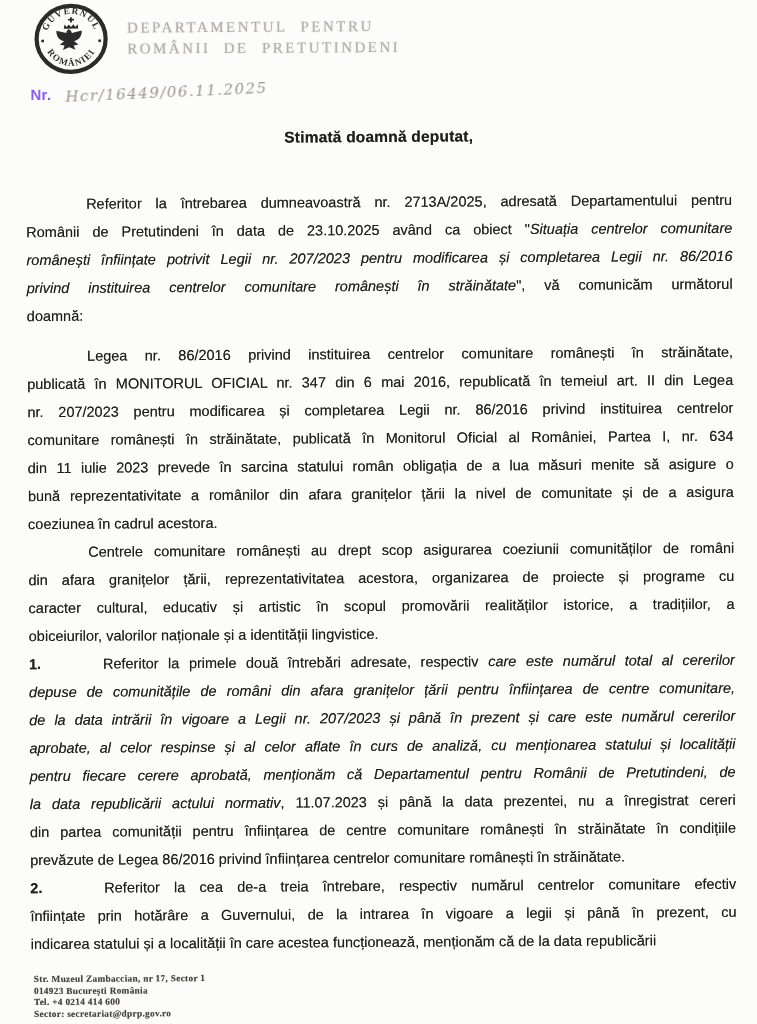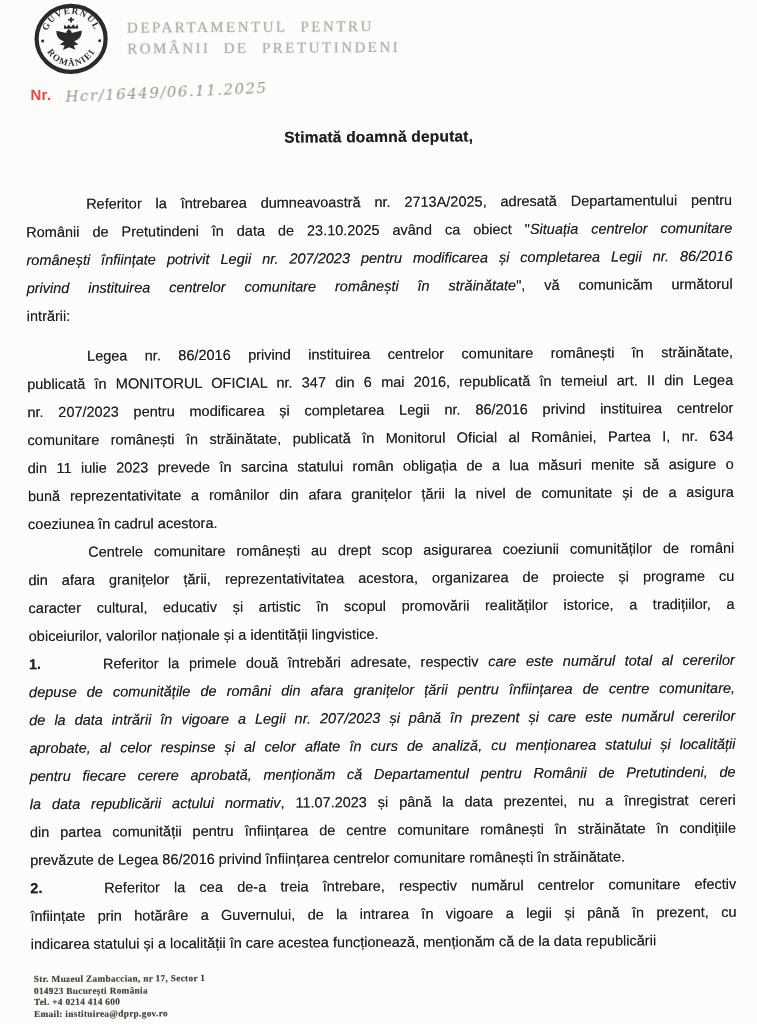--- a/index.html
+++ b/index.html
@@ -23,21 +23,21 @@
   .dept{
     margin-left:12px;margin-top:15px;
     font-family:"Liberation Serif",serif;
     font-size:15px;line-height:21px;
     letter-spacing:2.5px;word-spacing:7px;
     color:var(--faded,#b3afa9);
     text-shadow:0 0 1.5px #ccc9c4;
     white-space:nowrap;
   }
   .nr-line{position:absolute;top:84px;left:33px;font-size:15px;}
-  .nr-label{font-weight:bold;color:#ef4444;letter-spacing:.3px;}
+  .nr-label{font-weight:bold;color:#8b5cf6;letter-spacing:.3px;}
   .nr-hand{
     display:inline-block;margin-left:10px;
     font-family:"DejaVu Serif",serif;font-style:italic;
     font-size:15px;letter-spacing:1.5px;
     color:var(--hand,#9b958b);
     transform:rotate(-2.2deg) translateY(-2px);
     filter:blur(0.35px);
   }
   
   .salutation{
@@ -112,21 +112,21 @@
     </div>
 
     <div class="salutation">Stimată doamnă deputat,</div>
 
     <div class="letter-body">
         <div class="para">
           <div class="line indent"><span>Referitor la întrebarea dumneavoastră nr. 2713A/2025, adresată Departamentului pentru</span></div>
           <div class="line"><span>Românii de Pretutindeni în data de 23.10.2025 având ca obiect "</span><span class="it">Situația centrelor comunitare</span></div>
           <div class="line"><span class="it">românești înființate potrivit Legii nr. 207/2023 pentru modificarea și completarea Legii nr. 86/2016</span></div>
           <div class="line"><span class="it">privind instituirea centrelor comunitare românești în străinătate</span><span>", vă comunicăm următorul</span></div>
-          <div class="line last"><span>intrării:</span></div>
+          <div class="line last"><span>doamnă:</span></div>
         </div>
         <div class="para">
           <div class="line indent"><span>Legea nr. 86/2016 privind instituirea centrelor comunitare românești în străinătate,</span></div>
           <div class="line"><span>publicată în MONITORUL OFICIAL nr. 347 din 6 mai 2016, republicată în temeiul art. II din Legea</span></div>
           <div class="line"><span>nr. 207/2023 pentru modificarea și completarea Legii nr. 86/2016 privind instituirea centrelor</span></div>
           <div class="line"><span>comunitare românești în străinătate, publicată în Monitorul Oficial al României, Partea I, nr. 634</span></div>
           <div class="line"><span>din 11 iulie 2023 prevede în sarcina statului român obligația de a lua măsuri menite să asigure o</span></div>
           <div class="line"><span>bună reprezentativitate a românilor din afara granițelor țării la nivel de comunitate și de a asigura</span></div>
           <div class="line last"><span>coeziunea în cadrul acestora.</span></div>
         </div>
@@ -150,17 +150,17 @@
           <div class="line"><span class="para-num">2.</span><span>Referitor la cea de-a treia întrebare, respectiv numărul centrelor comunitare efectiv</span></div>
           <div class="line"><span>înființate prin hotărâre a Guvernului, de la intrarea în vigoare a legii și până în prezent, cu</span></div>
           <div class="line last"><span>indicarea statului și a localității în care acestea funcționează, menționăm că de la data republicării</span></div>
         </div>
       </div>
 
     <div class="letter-footer">
         <div class="fline">Str. Muzeul Zambaccian, nr 17, Sector 1</div>
         <div class="fline">014923 București România</div>
         <div class="fline">Tel. +4 0214 414 600</div>
-        <div class="fline">Email: instituirea@dprp.gov.ro</div>
+        <div class="fline">Sector: secretariat@dprp.gov.ro</div>
       </div>
 
   </div>
 </div>
 
 </body></html>

